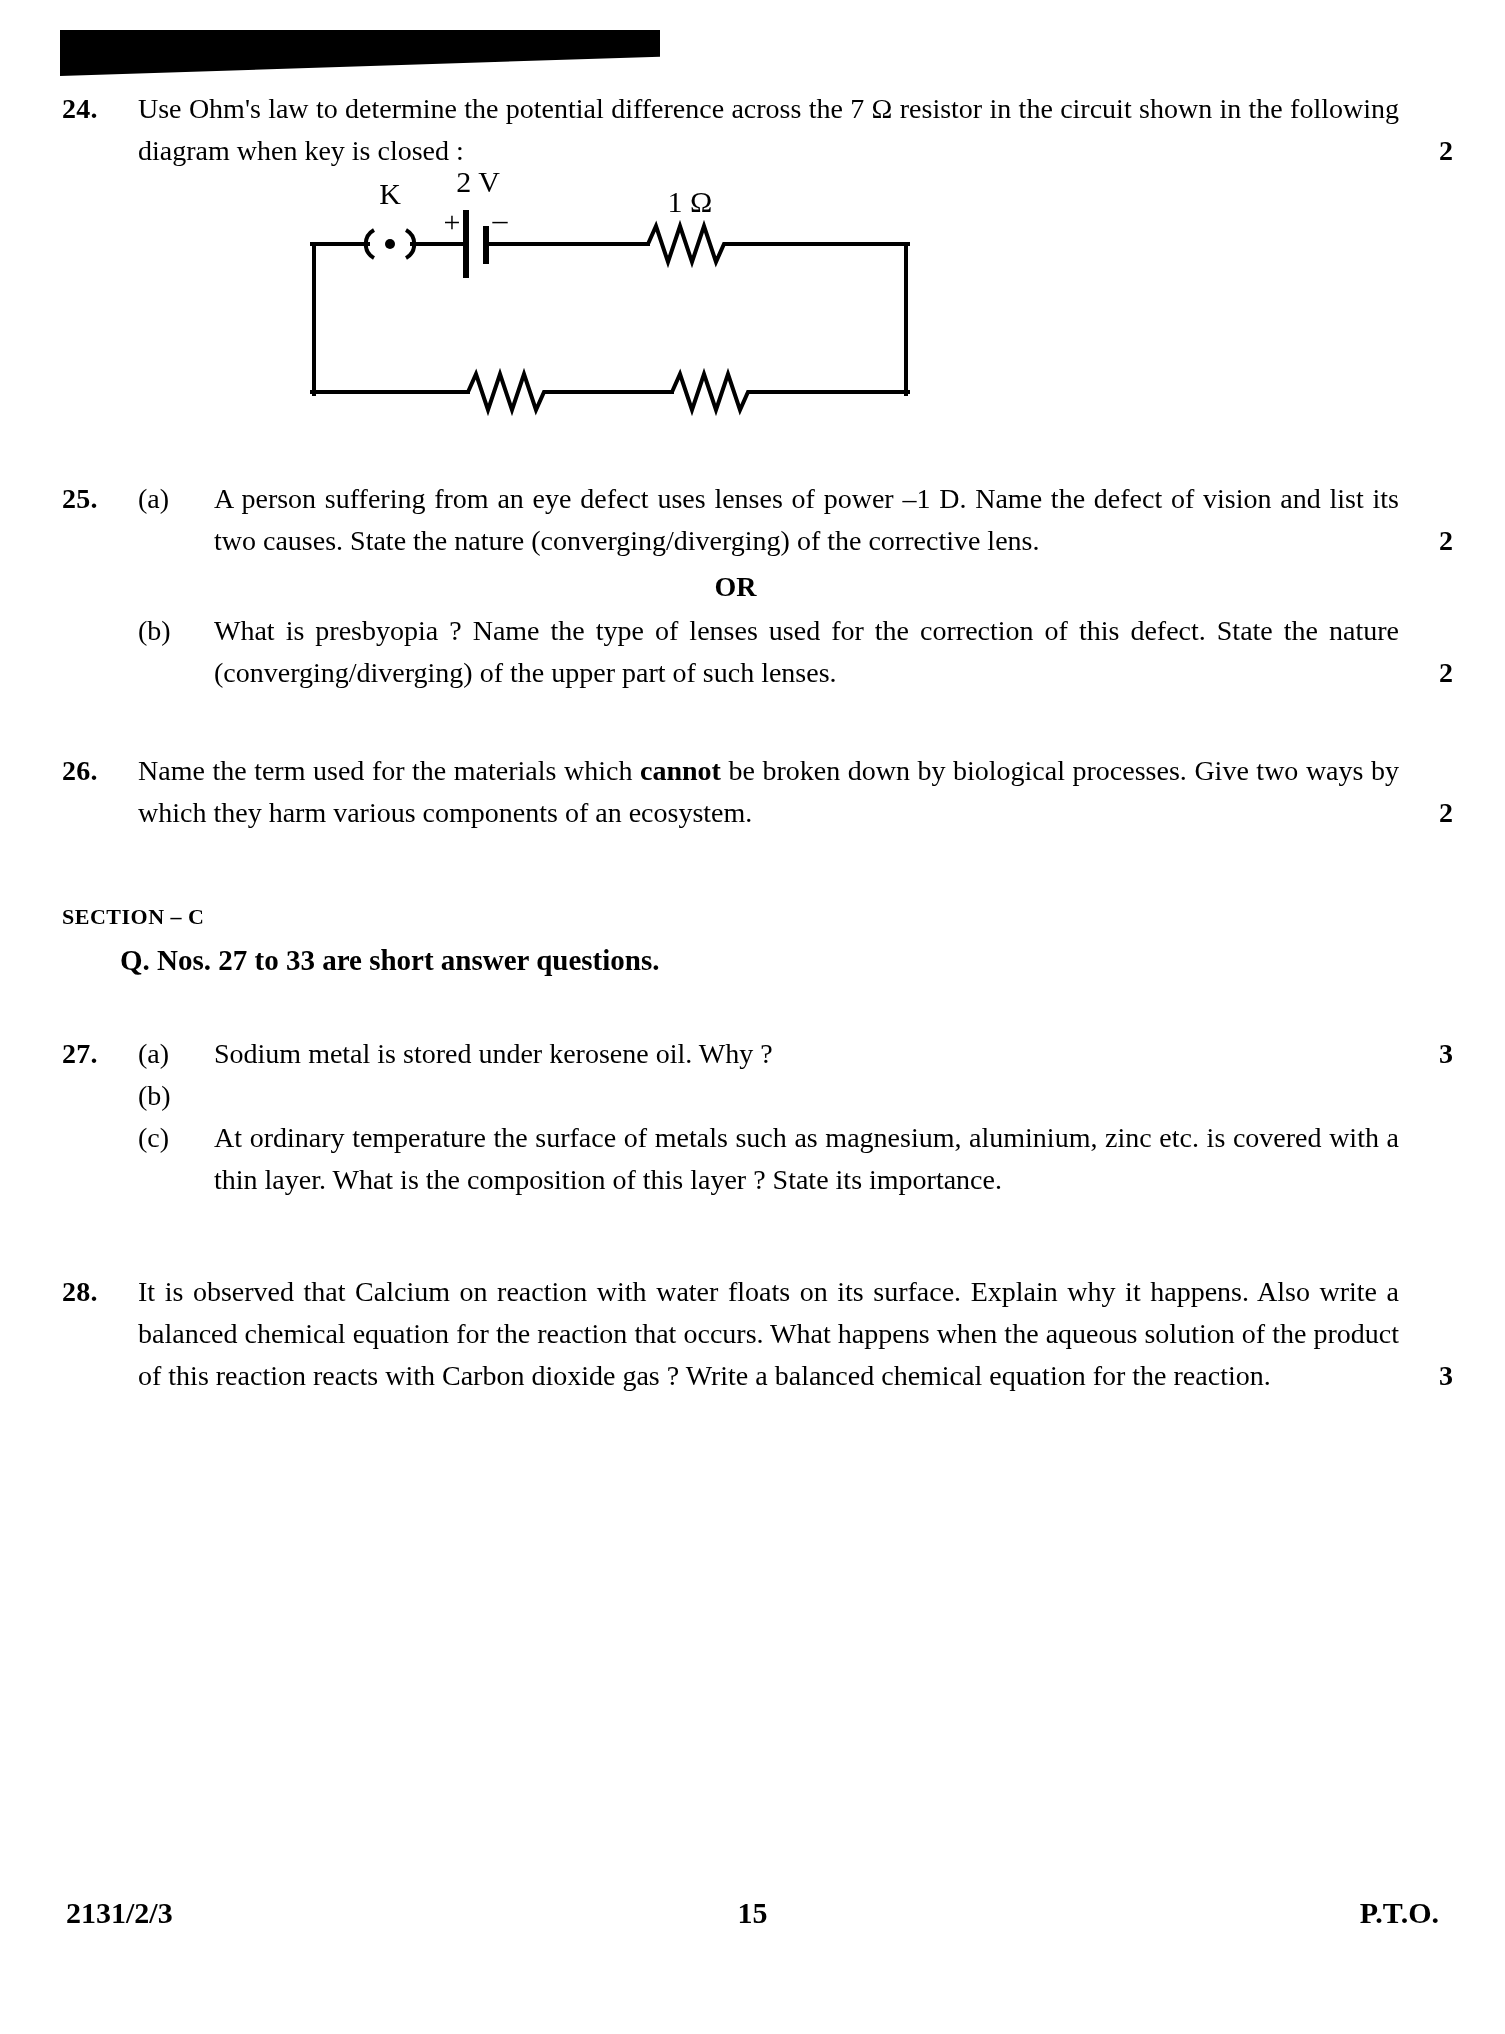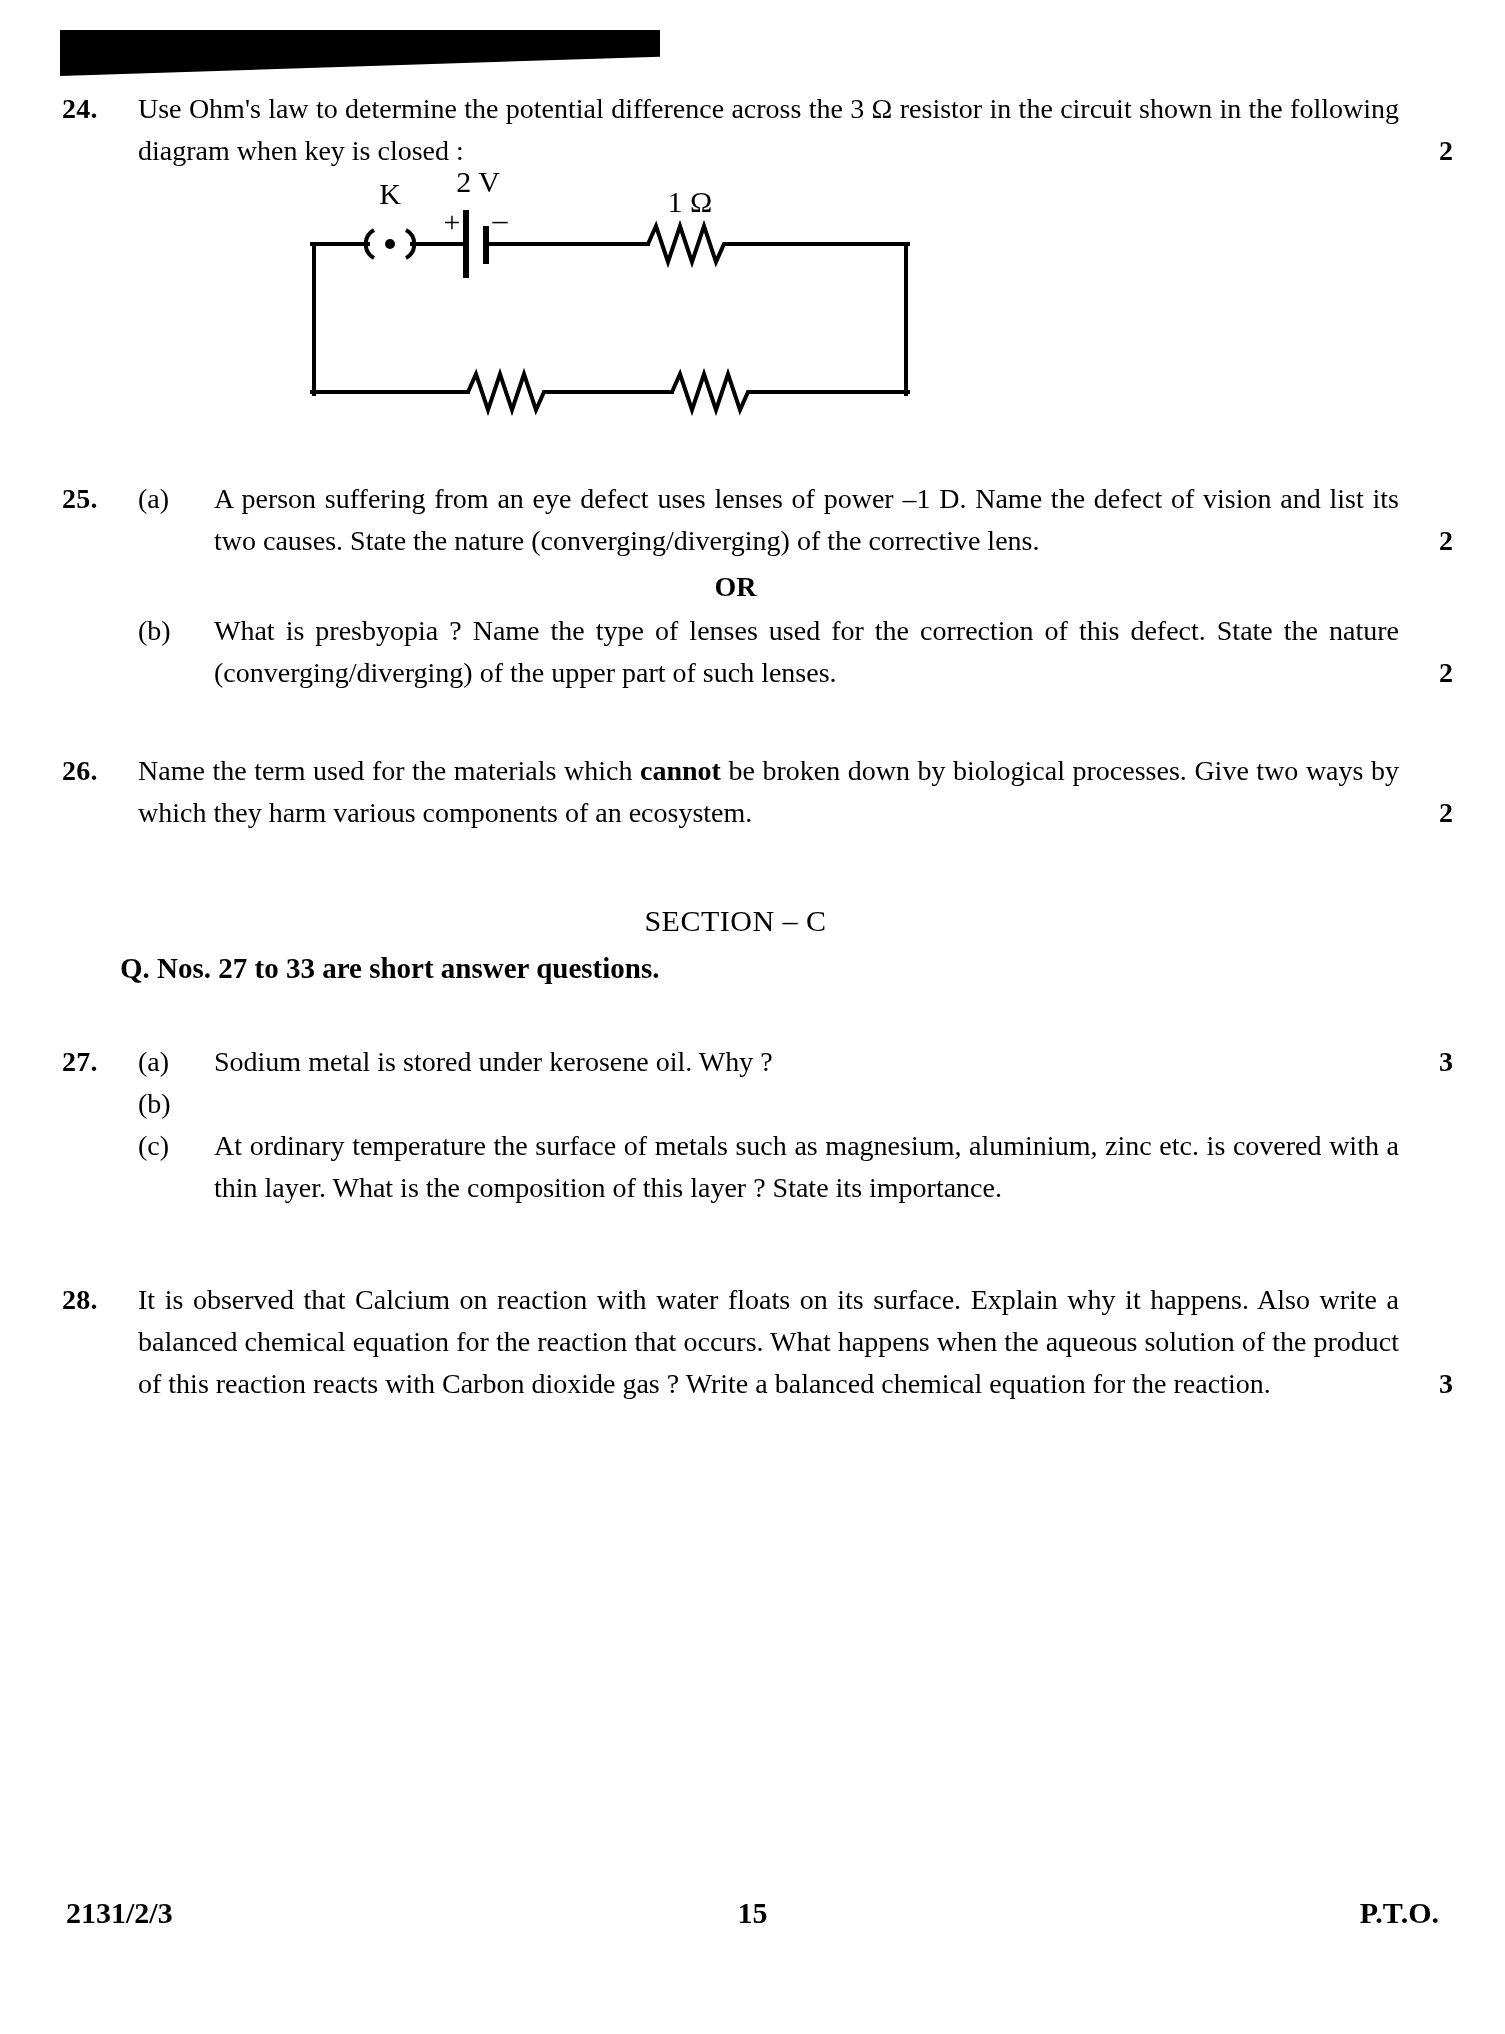--- a/index.html
+++ b/index.html
@@ -89,23 +89,23 @@
     font-size: 28px;
     font-weight: bold;
     line-height: 42px;
     margin-top: 4px;
     margin-bottom: 2px;
     padding-left: 62px;
     padding-right: 96px;
   }
 
   .section-head {
-    text-align: center;
-    font-size: 30px;
-    font-weight: normal;
+    text-align: left;
+    font-size: 22px;
+    font-weight: bold;
     letter-spacing: 0.5px;
     padding-left: 62px;
     padding-right: 96px;
   }
   .section-sub {
     font-size: 29px;
     font-weight: bold;
     padding-left: 120px;
   }
 
@@ -153,21 +153,21 @@
 <body>
 
 <div id="page">
 
   <div class="scan-artifact"></div>
 
   <div class="content" style="padding-top:88px;">
 
     <div class="qrow">
       <div class="qnum">24.</div>
-      <div class="qbody">Use Ohm's law to determine the potential difference across the 3 Ω resistor in the circuit shown in the following diagram when key is closed :</div>
+      <div class="qbody">Use Ohm's law to determine the potential difference across the 7 Ω resistor in the circuit shown in the following diagram when key is closed :</div>
       <div class="marks bottomalign">2</div>
     </div>
 
     <div class="diagram-wrap">
       <svg class="diagram" width="620" height="250" viewBox="0 0 620 250" xmlns="http://www.w3.org/2000/svg">
         <g fill="none" stroke="#000000" stroke-width="4" stroke-linecap="square">
 
           <line x1="12" y1="72" x2="68" y2="72"></line>
 
           <line x1="112" y1="72" x2="162" y2="72"></line>

